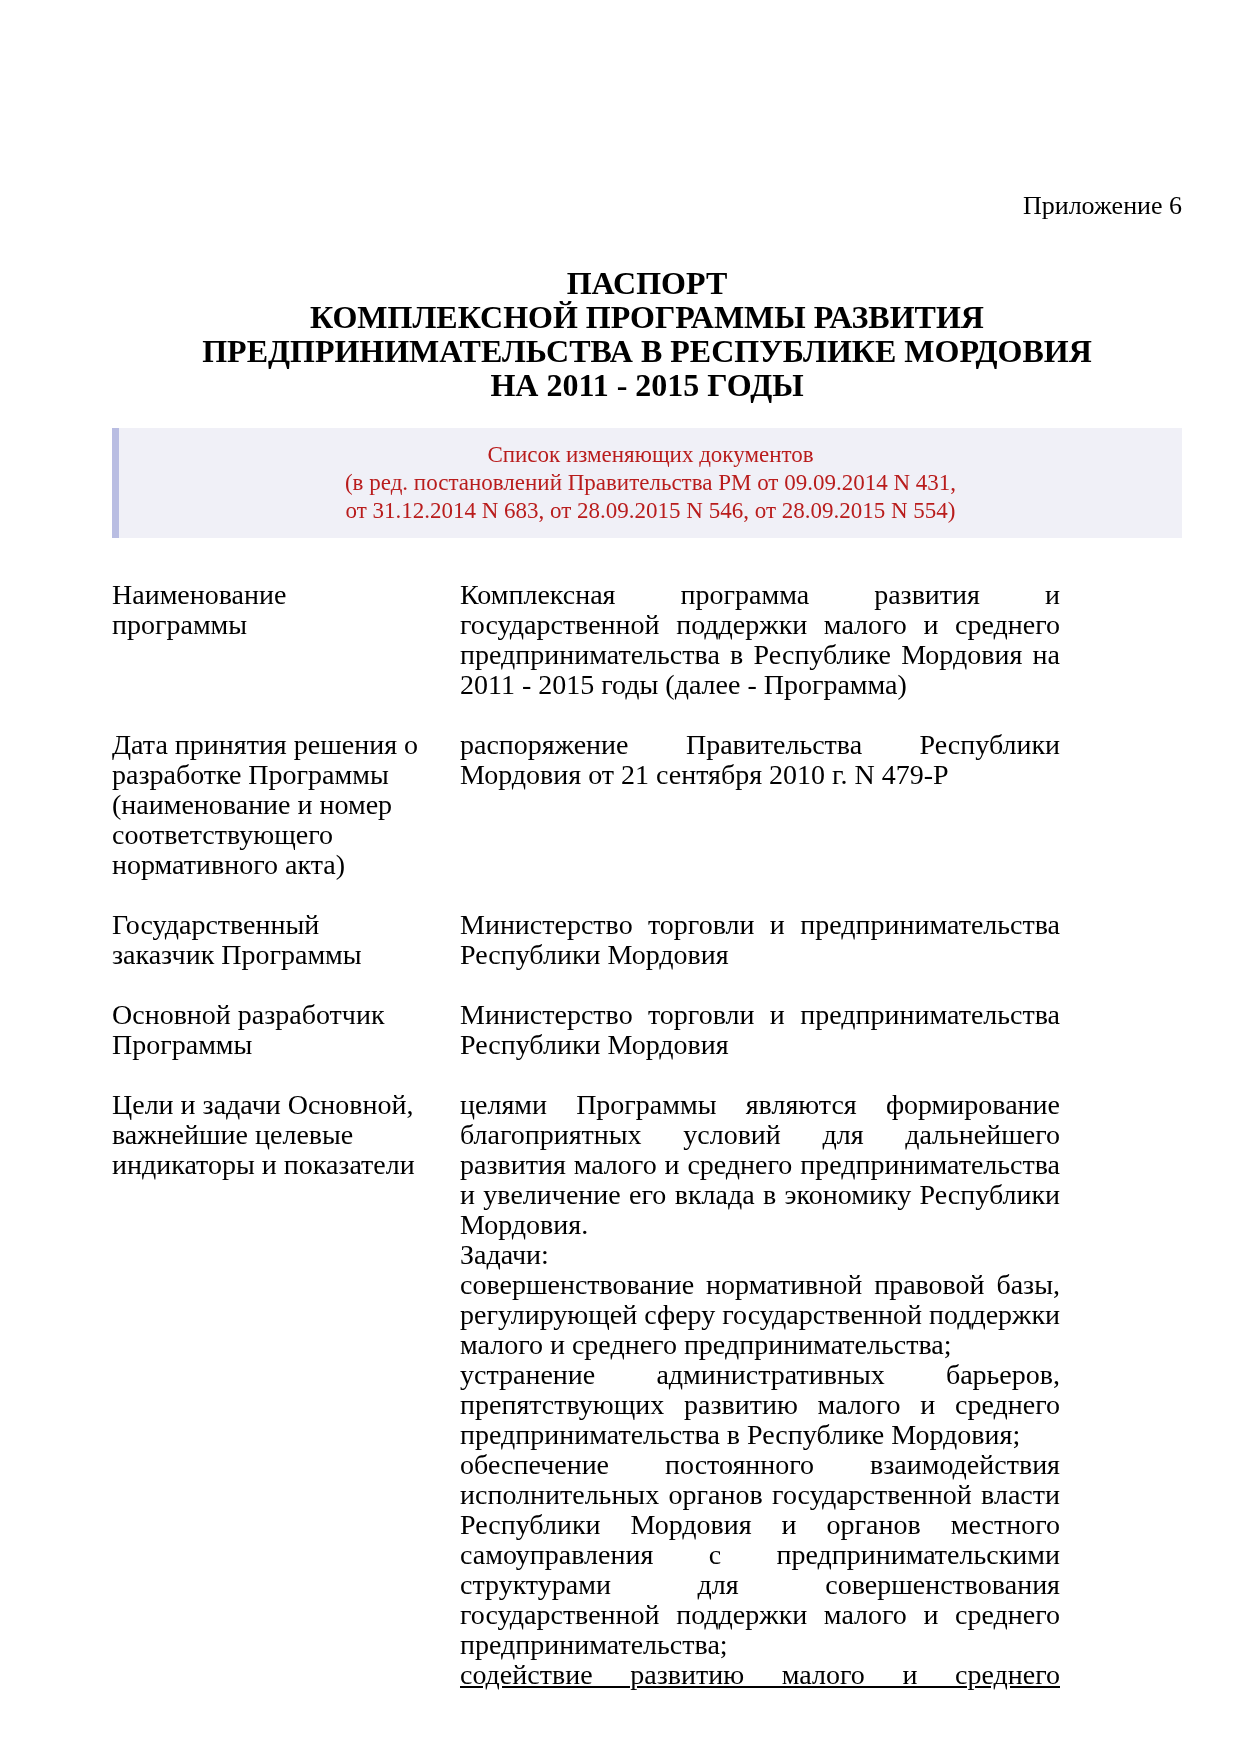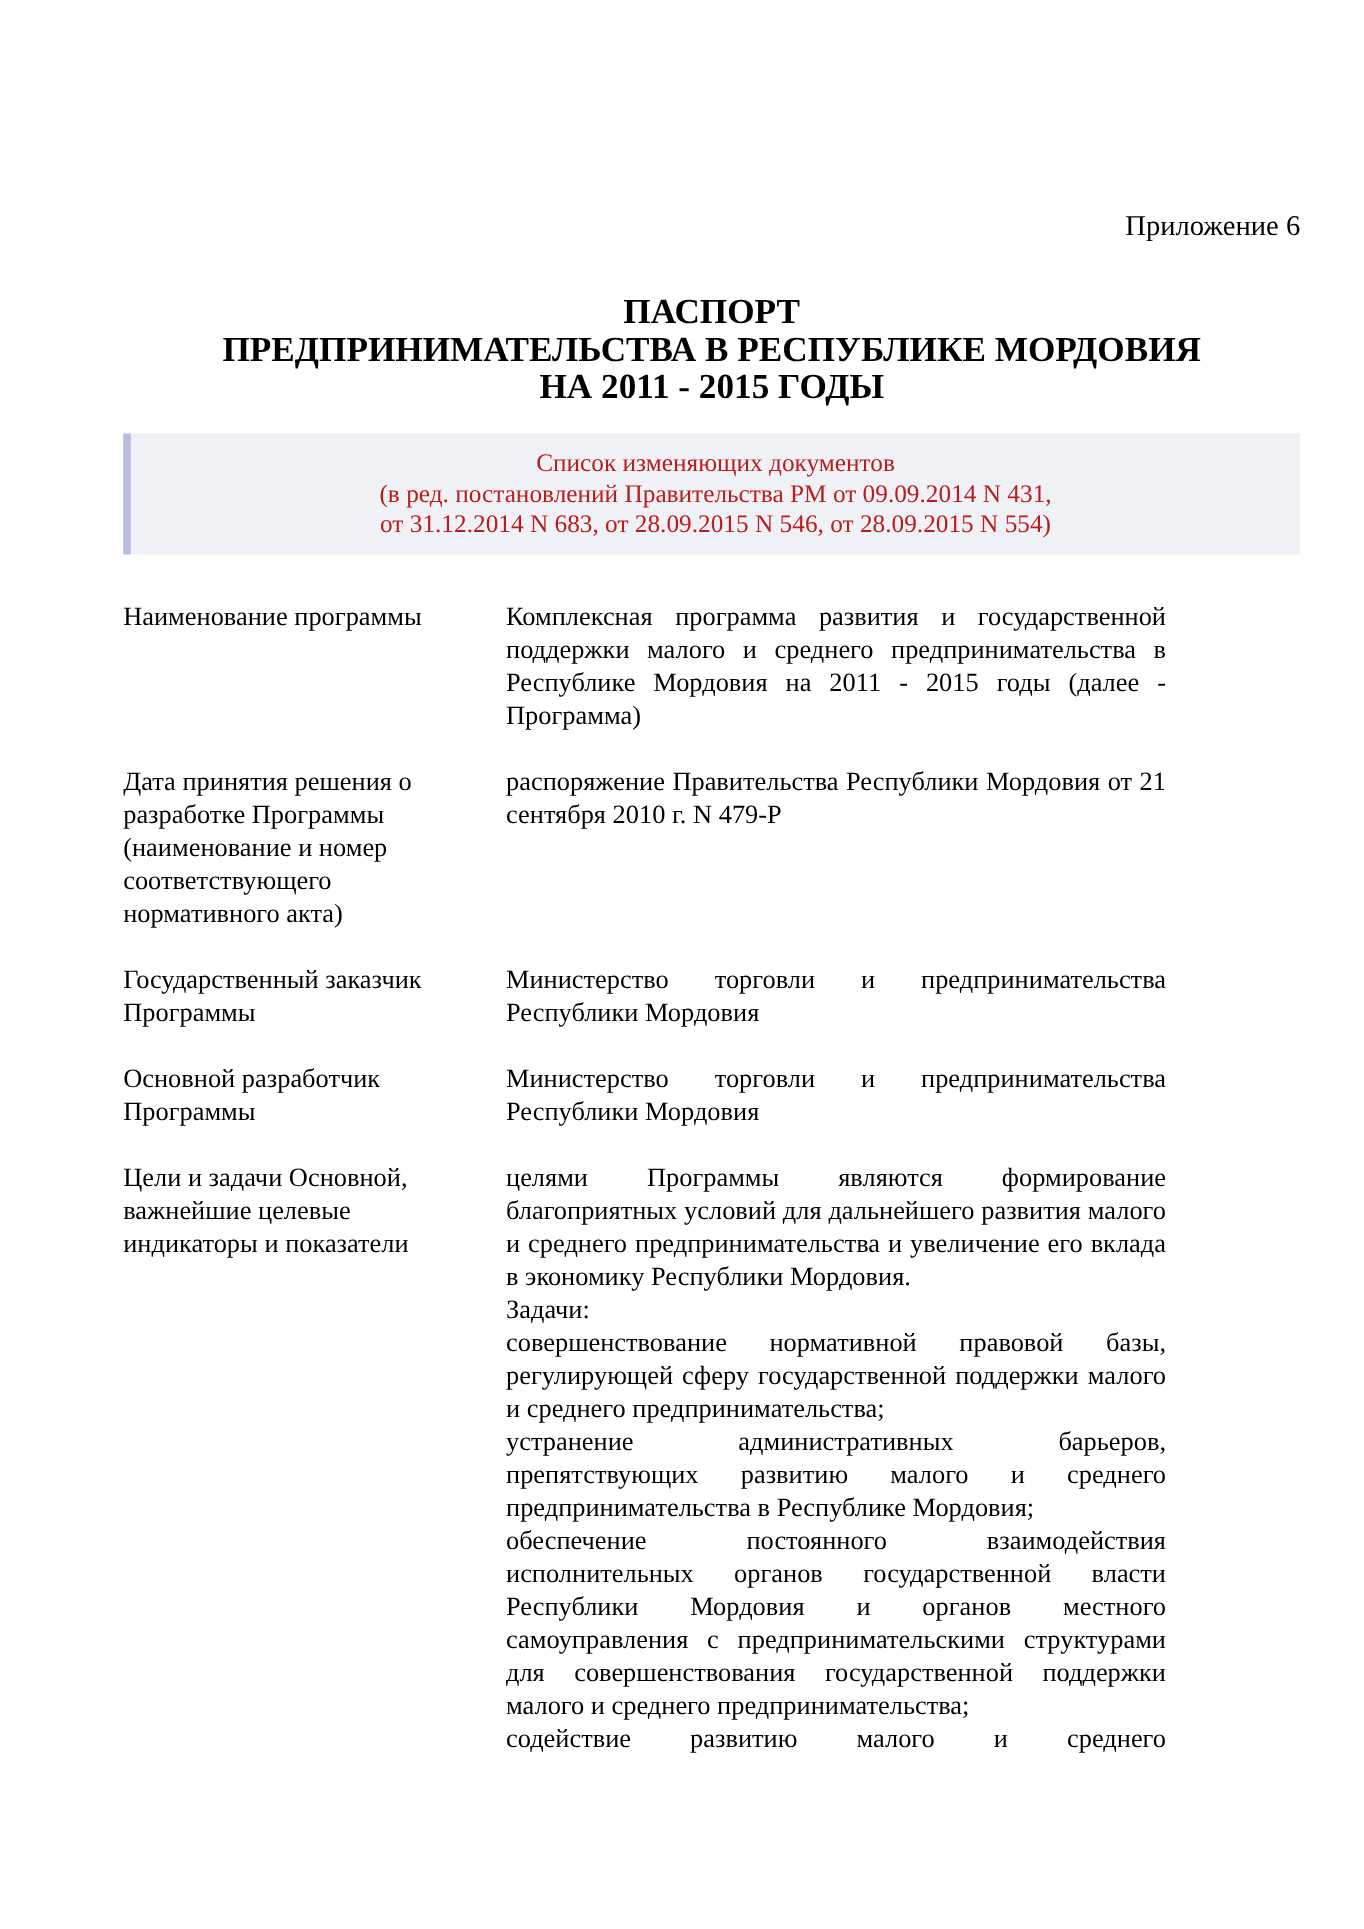--- a/index.html
+++ b/index.html
@@ -43,21 +43,21 @@
     padding: 13px 10px;
     box-sizing: border-box;
     text-align: center;
     font-size: 23px;
     line-height: 28px;
     color: #b91c1c;
   }
   
   .passport {
     margin-top: 42px;
-    font-size: 24px;
+    font-size: 28px;
     line-height: 30px;
   }
   .p-row {
     display: flex;
     align-items: flex-start;
     margin-bottom: 30px;
   }
   .p-label {
     width: 310px;
     flex: none;
@@ -67,31 +67,33 @@
     flex: none;
     margin-left: 38px;
   }
   .p-value p {
     margin: 0;
     text-align: justify;
   }
   .p-value p.cut {
     
     text-align-last: justify;
+    text-decoration: underline;
   }
 </style>
 </head>
 <body>
 
 <div class="page">
 
   <div class="annex">Приложение 6</div>
 
   <div class="doc-title">
     <div>ПАСПОРТ</div>
+    <div>КОМПЛЕКСНОЙ ПРОГРАММЫ РАЗВИТИЯ</div>
     <div>ПРЕДПРИНИМАТЕЛЬСТВА В РЕСПУБЛИКЕ МОРДОВИЯ</div>
     <div>НА 2011 - 2015 ГОДЫ</div>
   </div>
 
   <div class="amendments">
     <div>Список изменяющих документов</div>
     <div>(в ред. постановлений Правительства РМ от 09.09.2014 N 431,</div>
     <div>от 31.12.2014 N 683, от 28.09.2015 N 546, от 28.09.2015 N 554)</div>
   </div>
 

